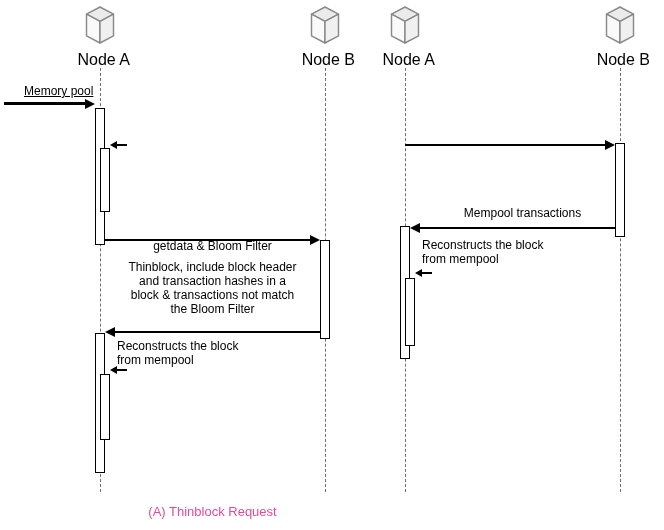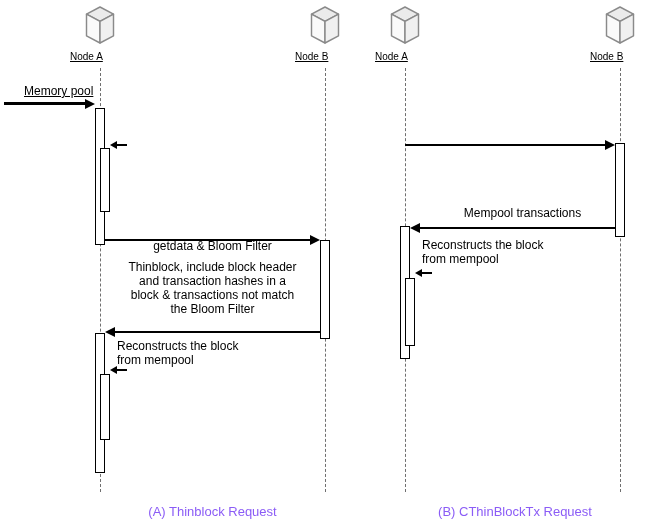--- a/index.html
+++ b/index.html
@@ -3,21 +3,21 @@
 <meta charset="utf-8">
 <style>
   * { margin:0; padding:0; box-sizing:border-box; }
   html,body { background:#ffffff; }
   body { font-family:"Liberation Sans", sans-serif; color:#000; }
 
   .canvas { position:relative; width:664px; height:530px; background:#ffffff; overflow:hidden; }
 
   .node-icon { position:absolute; width:36px; height:42px; }
 
-  .node-label { position:absolute; font-size:10px; text-align:left; color:#000;text-decoration:underline; }
+  .node-label { position:absolute; font-size:16px; text-align:right; color:#000; }
 
   .lifeline { position:absolute; width:0; border-left:1px dashed #6f6f6f; }
 
   .activation { position:absolute; width:10px; background:#ffffff; border:1px solid #000; }
 
   .arrow { position:absolute; height:10px; }
   .arrow .shaft { position:absolute; top:4px; height:2px; background:#000; left:0; right:9px; }
   .arrow.dir-left .shaft { left:9px; right:0; }
   .arrow.thick .shaft { top:3px; height:3px; }
   .arrow .head { position:absolute; top:0; width:0; height:0;
@@ -28,21 +28,21 @@
   .arrow.small { height:8px; }
   .arrow.small .shaft { top:3px; height:1.5px; }
   .arrow.small.dir-left .shaft { left:6px; right:0; }
   .arrow.small .head { border-top:4px solid transparent; border-bottom:4px solid transparent; }
   .arrow.small.dir-left .head { border-right:7px solid #000; }
 
   .msg-label { position:absolute; font-size:12px; line-height:14px; color:#000; }
   .center { text-align:center; }
   .multiline { white-space:pre-line; }
 
-  .caption { position:absolute; font-size:13px; text-align:center; color:#8b5cf6; }
+  .caption { position:absolute; font-size:13px; text-align:center; color:#ec4899; }
 </style>
 </head>
 <body>
 
 <div class="canvas">
 
   <div class="lifeline" style="left:100px; top:68px; height:424px;"></div>
   <div class="lifeline" style="left:325px; top:68px; height:424px;"></div>
   <div class="lifeline" style="left:405px; top:68px; height:424px;"></div>
   <div class="lifeline" style="left:620px; top:68px; height:424px;"></div>
@@ -124,15 +124,14 @@
 block &amp; transactions not match
 the Bloom Filter</div>
   <div class="msg-label multiline" style="left:117px; top:339px; width:170px;">Reconstructs the block
 from mempool</div>
 
   <div class="msg-label center" style="left:440px; top:206px; width:165px;">Mempool transactions</div>
   <div class="msg-label multiline" style="left:422px; top:238px; width:170px;">Reconstructs the block
 from mempool</div>
 
   <div class="caption" style="left:105px; top:504px; width:215px;">(A) Thinblock Request</div>
-  <div class="caption" style="left:400px; top:504px; width:230px;">(B) CThinBlockTx Request</div>
 
 </div>
 
 </body></html>

